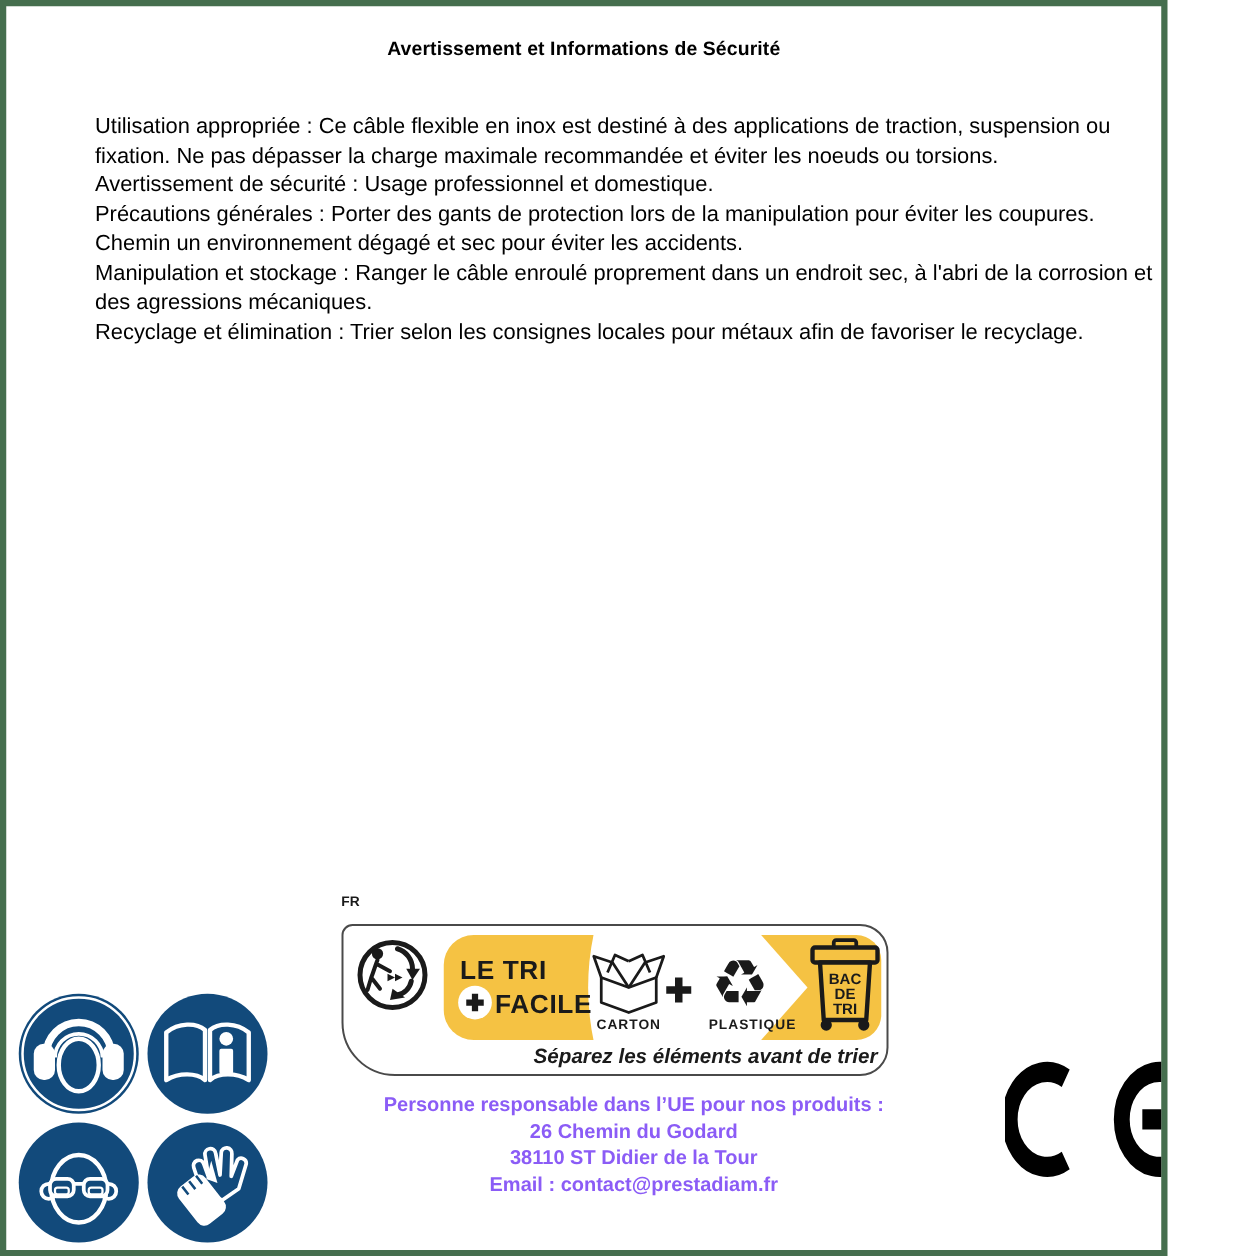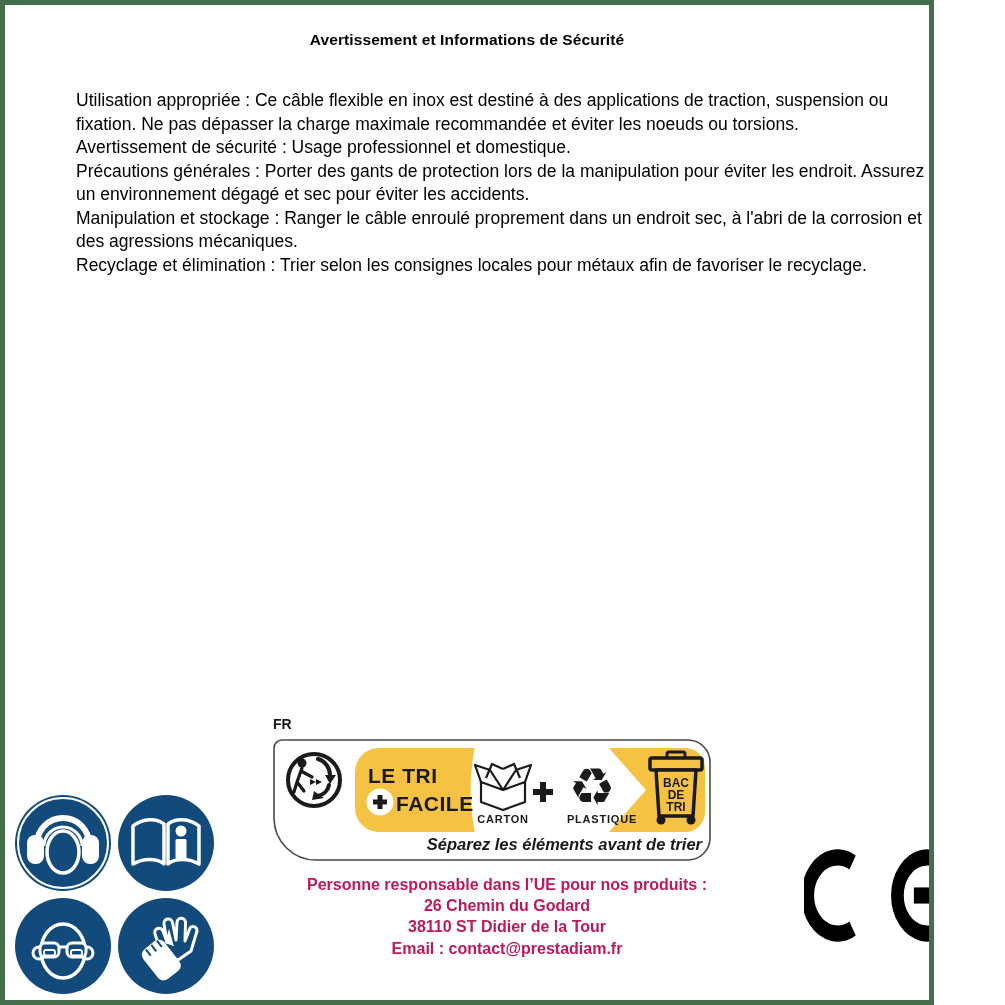--- a/index.html
+++ b/index.html
@@ -16,46 +16,46 @@
     position:absolute;left:71px;top:84px;width:864px;
     font-size:17.5px;line-height:23.5px;
   }
   .body-text p{margin:0;}
   .icon-grid{
     position:absolute;left:9px;top:789px;width:201px;height:200px;
     display:grid;grid-template-columns:98px 98px;grid-template-rows:98px 98px;gap:5px;
   }
   .icon-grid svg{display:block;}
   .tri-fr{
-    position:absolute;left:268px;top:711px;font-size:14px;font-weight:bold;color:#1a1a1a;
+    position:absolute;left:268px;top:711px;font-size:11px;font-weight:bold;color:#1a1a1a;
   }
   .tri-label{position:absolute;left:267px;top:733px;}
   .responsible{
     position:absolute;left:252px;top:869px;width:500px;text-align:center;
-    font-size:16px;font-weight:bold;line-height:21.2px;color:#be185d;
+    font-size:16px;font-weight:bold;line-height:21.2px;color:#8b5cf6;
   }
   .responsible div{white-space:nowrap;}
   .ce-mark{position:absolute;left:799px;top:843px;}
   svg text{font-family:"Liberation Sans",sans-serif;}
   .tri-head{font-size:21px;font-weight:bold;fill:#1a1a1a;letter-spacing:.5px;}
   .mat-label{font-size:11px;font-weight:bold;fill:#1a1a1a;letter-spacing:.8px;}
   .bin-label{font-size:12px;font-weight:bold;fill:#1a1a1a;}
   .tagline{font-size:16.5px;font-weight:bold;font-style:italic;fill:#1a1a1a;}
 </style>
 </head>
 <body>
 
 <div class="page">
 
   <div class="title">Avertissement et Informations de Sécurité</div>
 
   <div class="body-text">
     <p>Utilisation appropriée : Ce câble flexible en inox est destiné à des applications de traction, suspension ou fixation. Ne pas dépasser la charge maximale recommandée et éviter les noeuds ou torsions.</p>
     <p>Avertissement de sécurité : Usage professionnel et domestique.</p>
-    <p>Précautions générales : Porter des gants de protection lors de la manipulation pour éviter les endroit. Assurez un environnement dégagé et sec pour éviter les accidents.</p>
+    <p>Précautions générales : Porter des gants de protection lors de la manipulation pour éviter les coupures. Chemin un environnement dégagé et sec pour éviter les accidents.</p>
     <p>Manipulation et stockage : Ranger le câble enroulé proprement dans un endroit sec, à l'abri de la corrosion et des agressions mécaniques.</p>
     <p>Recyclage et élimination : Trier selon les consignes locales pour métaux afin de favoriser le recyclage.</p>
   </div>
 
   <div class="icon-grid">
 
     <svg width="98" height="98" viewBox="0 0 98 98">
       <circle cx="49" cy="49" r="48" fill="#124A7B"></circle>
       <circle cx="49" cy="49" r="45" fill="none" stroke="#fff" stroke-width="2"></circle>
       <path d="M23,50 A26,26 0 0 1 75,50" fill="none" stroke="#fff" stroke-width="6"></path>

